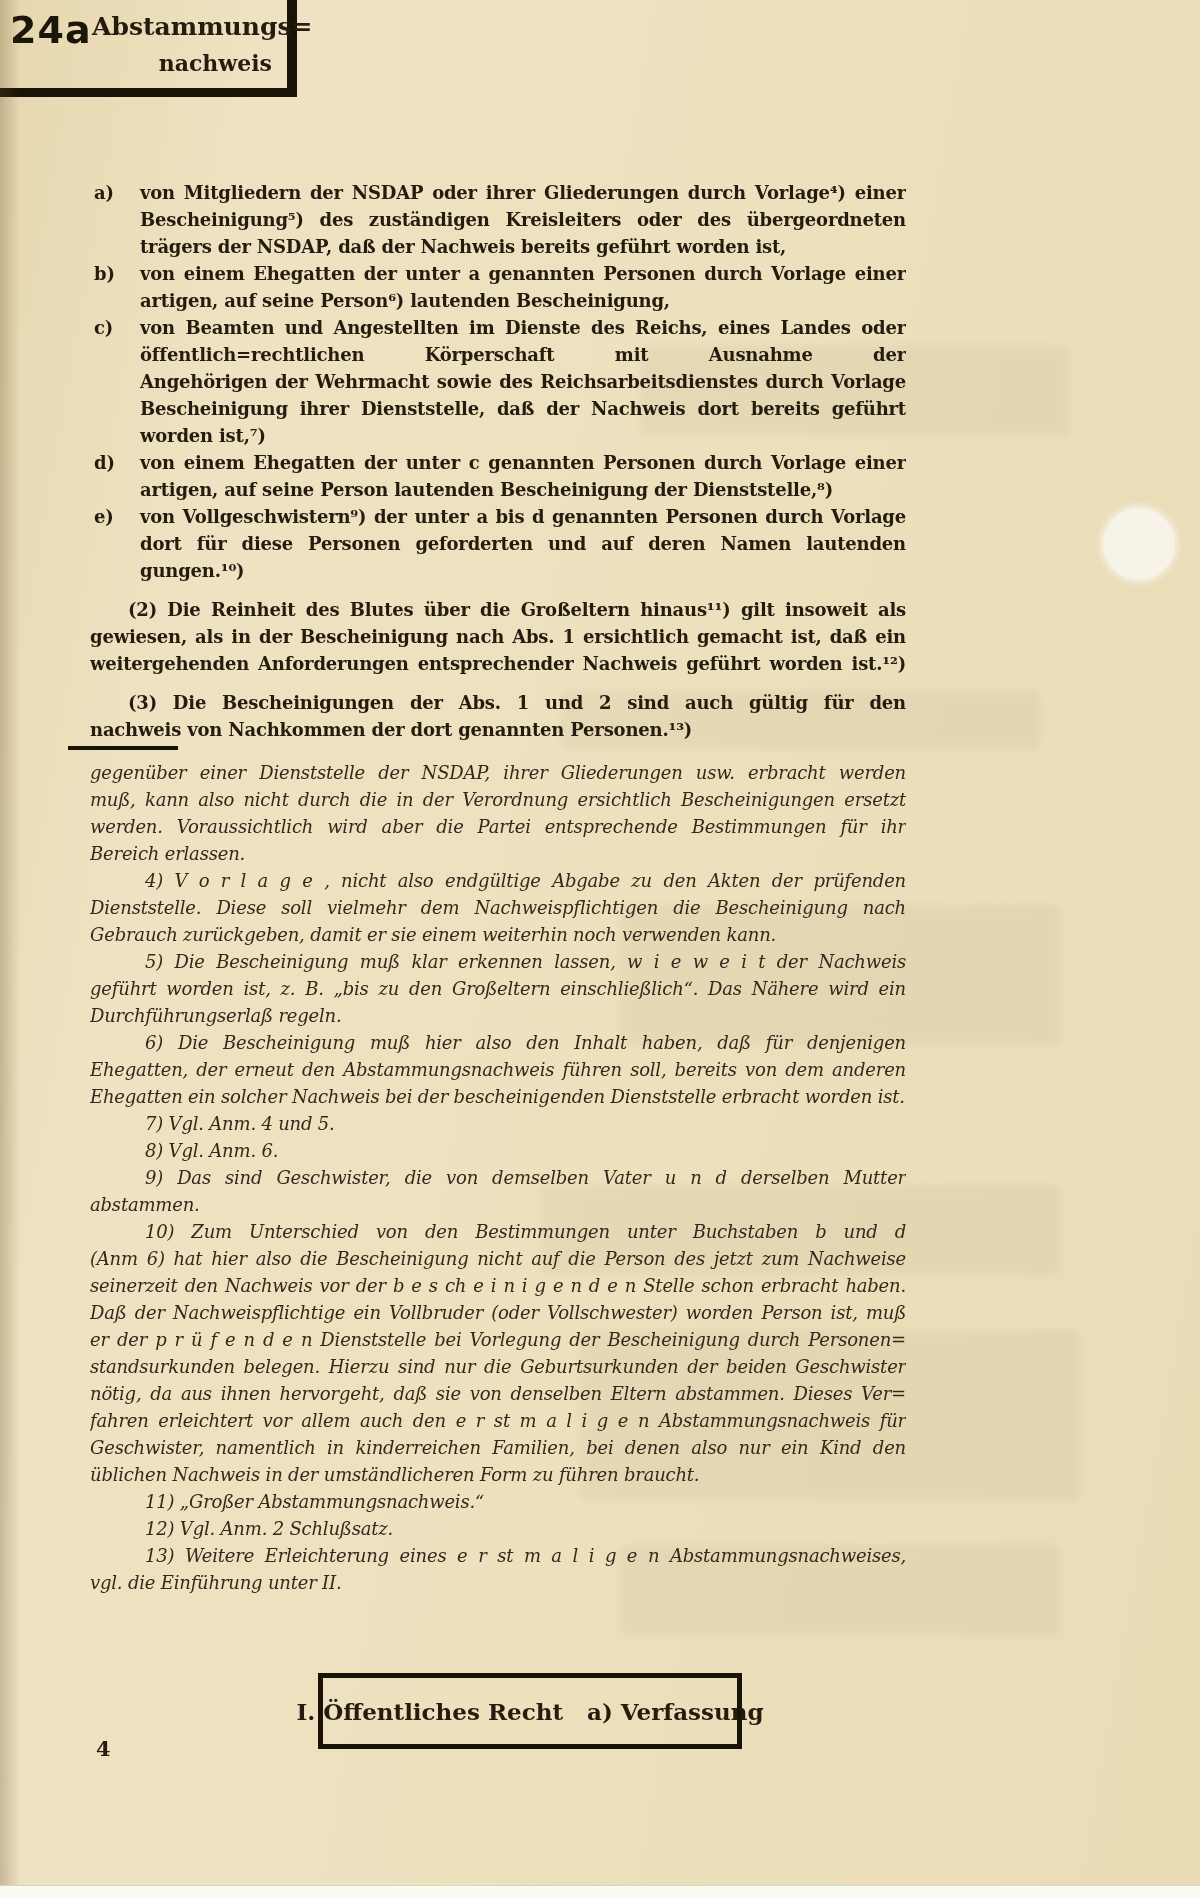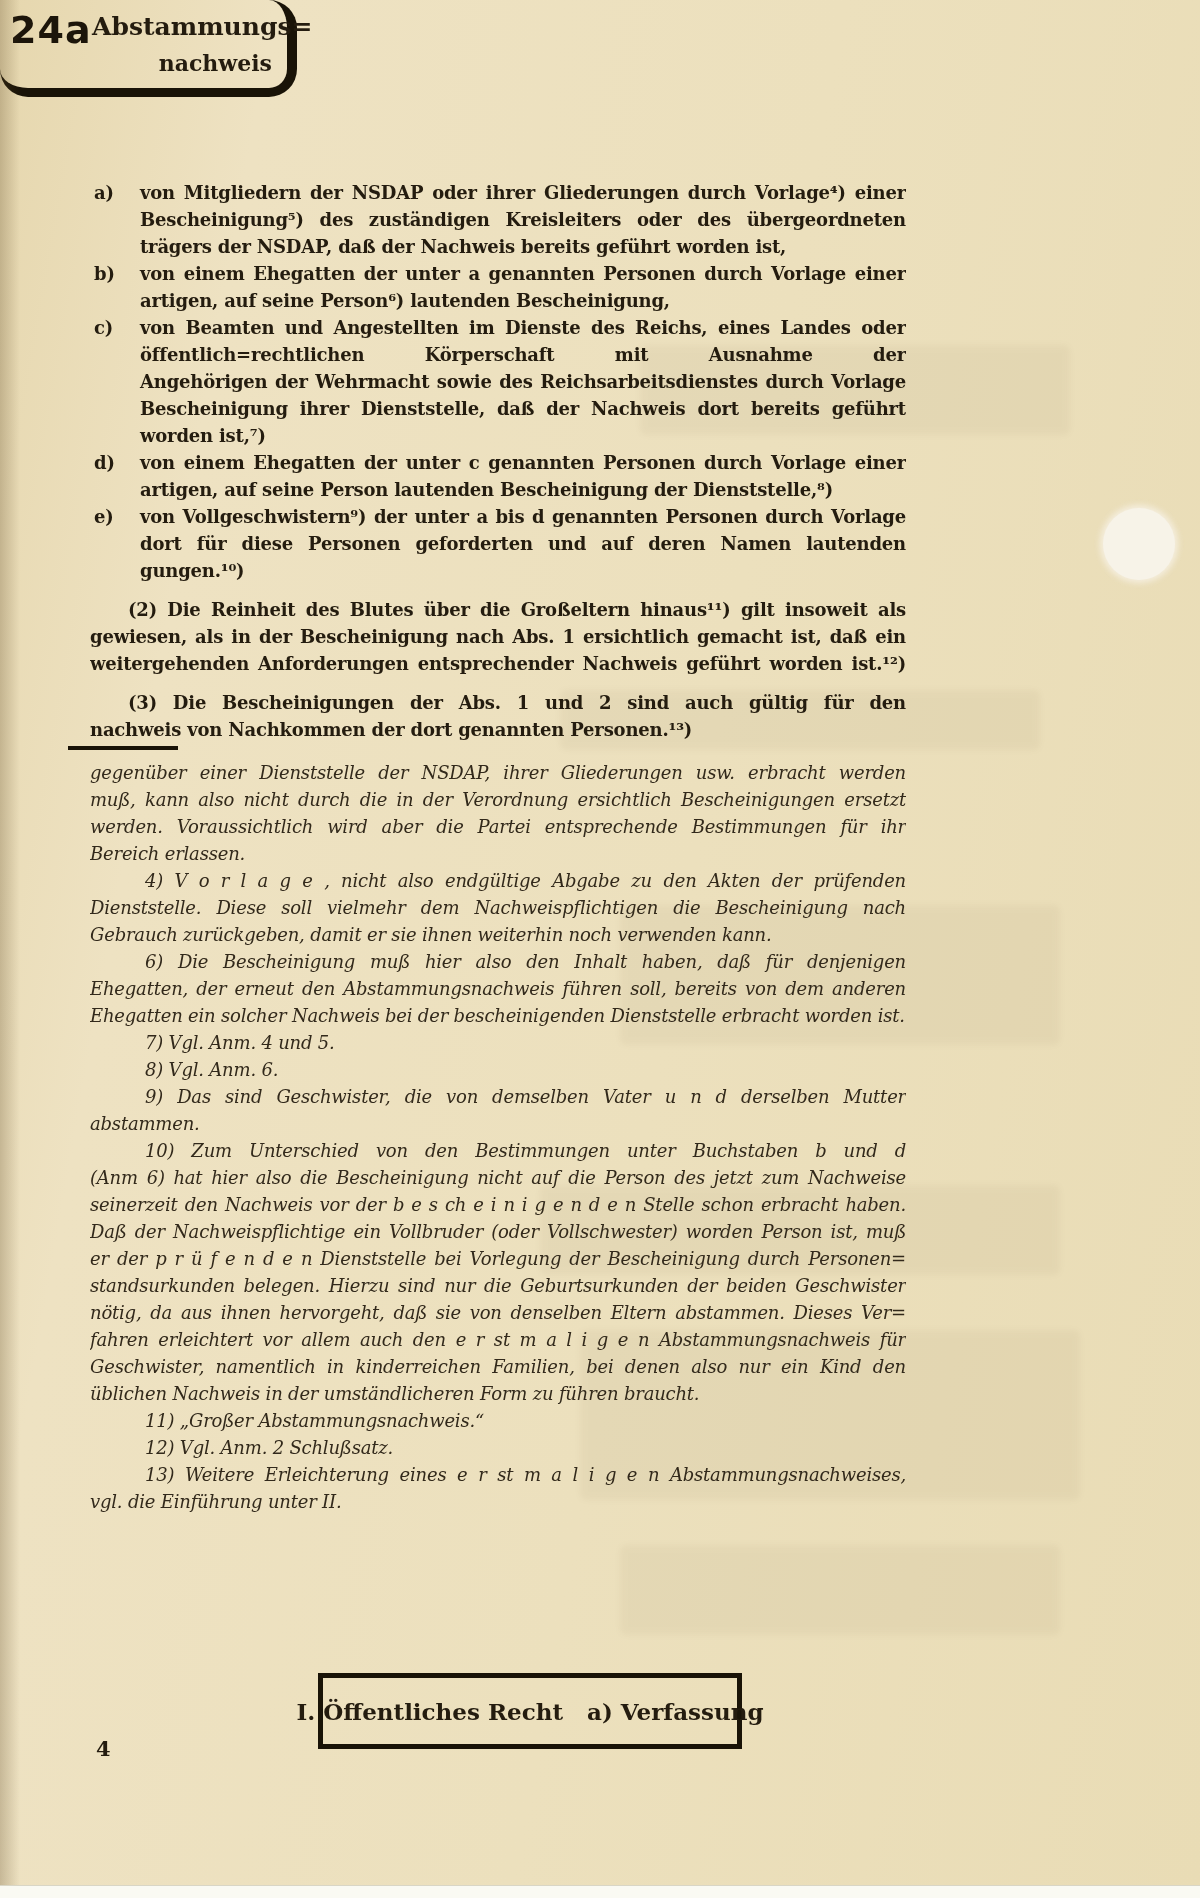--- a/index.html
+++ b/index.html
@@ -12,21 +12,21 @@
   .page{position:absolute;inset:0;
     background:linear-gradient(100deg,#e6d7ae 0%,#eee2c2 18%,#ece0bd 55%,#e9dcb5 100%);}
   .left-shade{position:absolute;left:0;top:0;width:20px;height:100%;
     background:linear-gradient(90deg,rgba(97,76,41,.28),rgba(97,76,41,0));pointer-events:none;}
   .scan-strip{position:absolute;left:0;top:1885px;width:1200px;height:13px;
     background:var(--scan_edge,#fafaf3);border-top:1px solid #d9d6c6;}
 
   
   .header-box{position:absolute;left:0;top:0;width:287px;height:88px;
     border-right:10px solid var(--rule,#191307);
-    border-bottom:9px solid var(--rule,#191307);border-radius:28px;}
+    border-bottom:9px solid var(--rule,#191307);}
   .hnum{position:absolute;left:10px;top:8px;font-family:"DejaVu Sans",sans-serif;
     font-weight:bold;font-size:38px;letter-spacing:1px;color:#1c150a;}
   .ht1{position:absolute;left:92px;top:12px;font-weight:bold;font-size:25px;}
   .ht2{position:absolute;left:92px;top:50px;width:180px;text-align:right;font-weight:bold;font-size:22px;}
 
   
   .main{position:absolute;left:90px;top:179px;width:816px;font-weight:bold;font-size:18px;letter-spacing:-.2px;}
   .ln{height:27px;line-height:27px;text-align:justify;text-align-last:justify;overflow:hidden;}
   .ln.short{text-align-last:left;}
   .item{position:relative;}
@@ -124,21 +124,26 @@
   <div class="footnotes">
     <div class="fn">
       <div class="ln">gegenüber einer Dienststelle der NSDAP, ihrer Gliederungen usw. erbracht werden</div>
       <div class="ln">muß, kann also nicht durch die in der Verordnung ersichtlich Bescheinigungen ersetzt</div>
       <div class="ln">werden. Voraussichtlich wird aber die Partei entsprechende Bestimmungen für ihr</div>
       <div class="ln short">Bereich erlassen.</div>
     </div>
     <div class="fn">
       <div class="ln first">4) V o r l a g e , nicht also endgültige Abgabe zu den Akten der prüfenden</div>
       <div class="ln">Dienststelle. Diese soll vielmehr dem Nachweispflichtigen die Bescheinigung nach</div>
-      <div class="ln short">Gebrauch zurückgeben, damit er sie ihnen weiterhin noch verwenden kann.</div>
+      <div class="ln short">Gebrauch zurückgeben, damit er sie einem weiterhin noch verwenden kann.</div>
+    </div>
+    <div class="fn">
+      <div class="ln first">5) Die Bescheinigung muß klar erkennen lassen, w i e w e i t der Nachweis</div>
+      <div class="ln">geführt worden ist, z. B. „bis zu den Großeltern einschließlich“. Das Nähere wird ein</div>
+      <div class="ln short">Durchführungserlaß regeln.</div>
     </div>
     <div class="fn">
       <div class="ln first">6) Die Bescheinigung muß hier also den Inhalt haben, daß für denjenigen</div>
       <div class="ln">Ehegatten, der erneut den Abstammungsnachweis führen soll, bereits von dem anderen</div>
       <div class="ln short">Ehegatten ein solcher Nachweis bei der bescheinigenden Dienststelle erbracht worden ist.</div>
     </div>
     <div class="fn">
       <div class="ln first short">7) Vgl. Anm. 4 und 5.</div>
     </div>
     <div class="fn">

